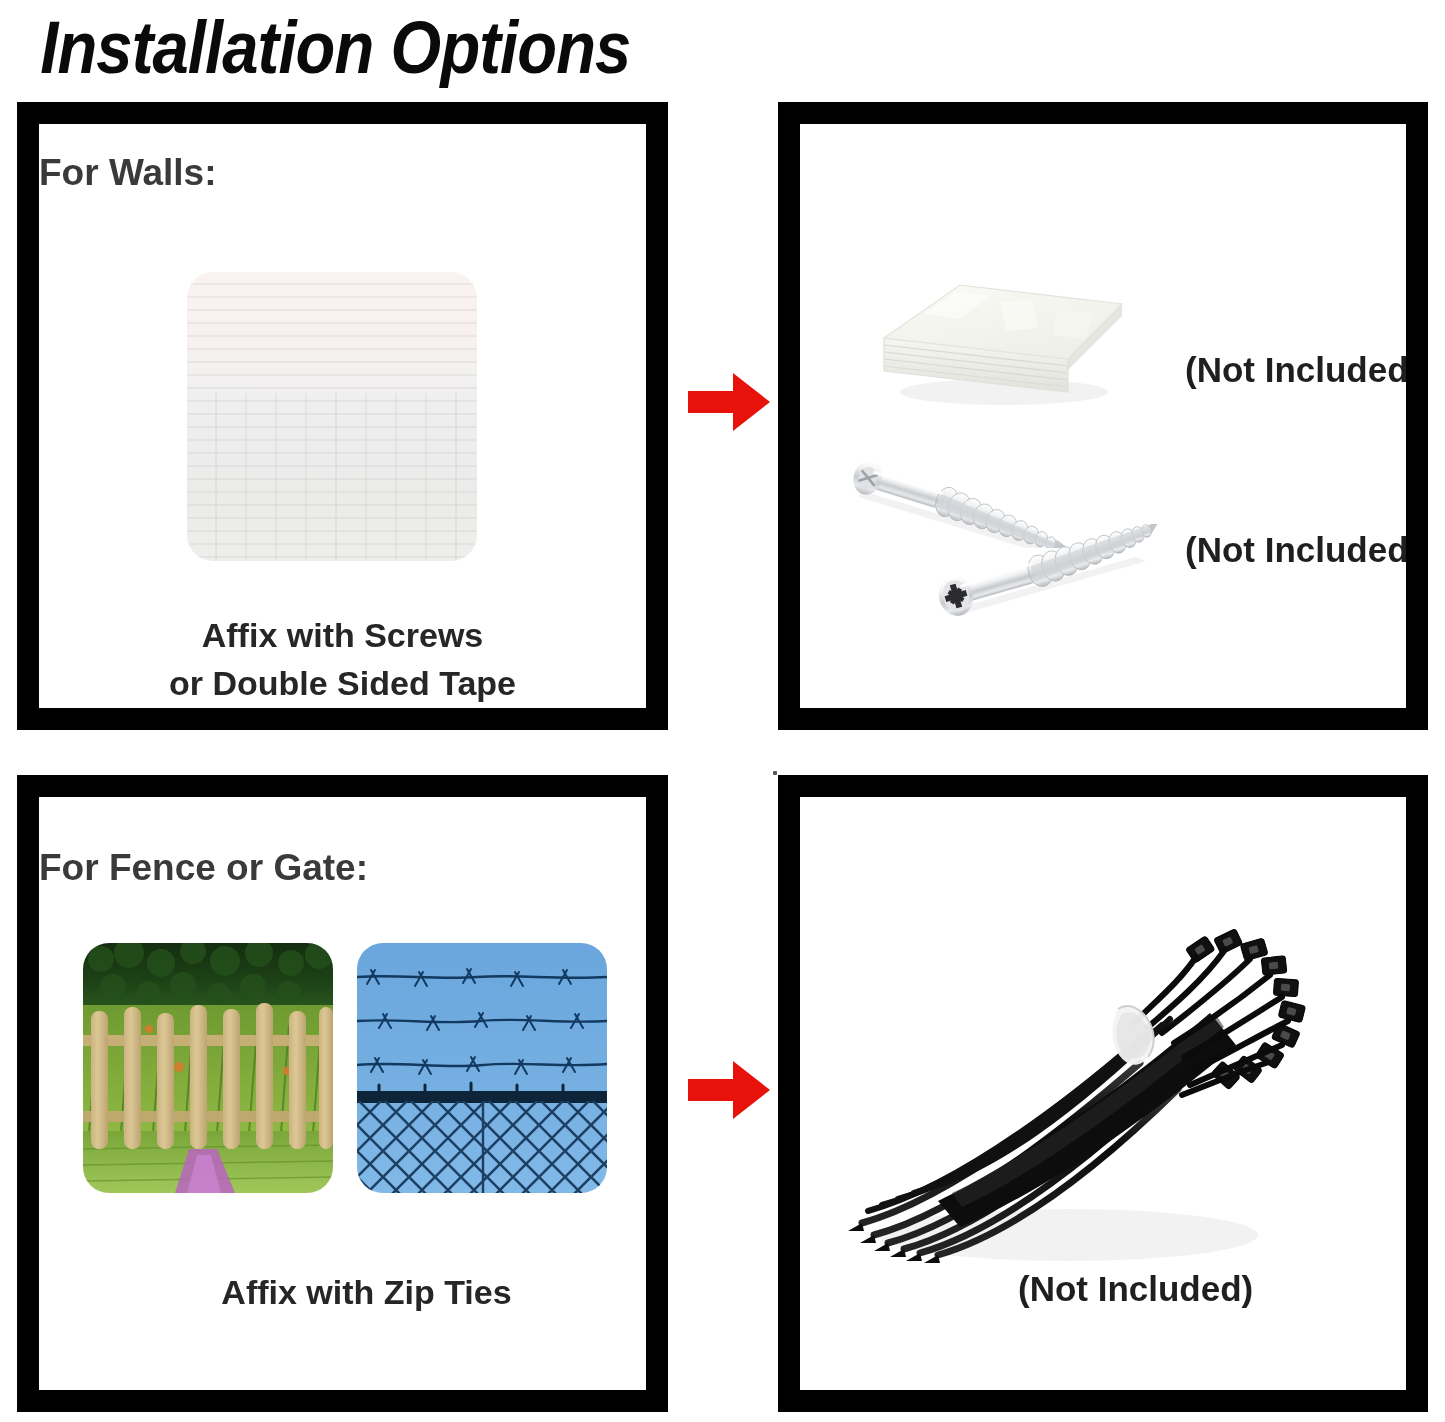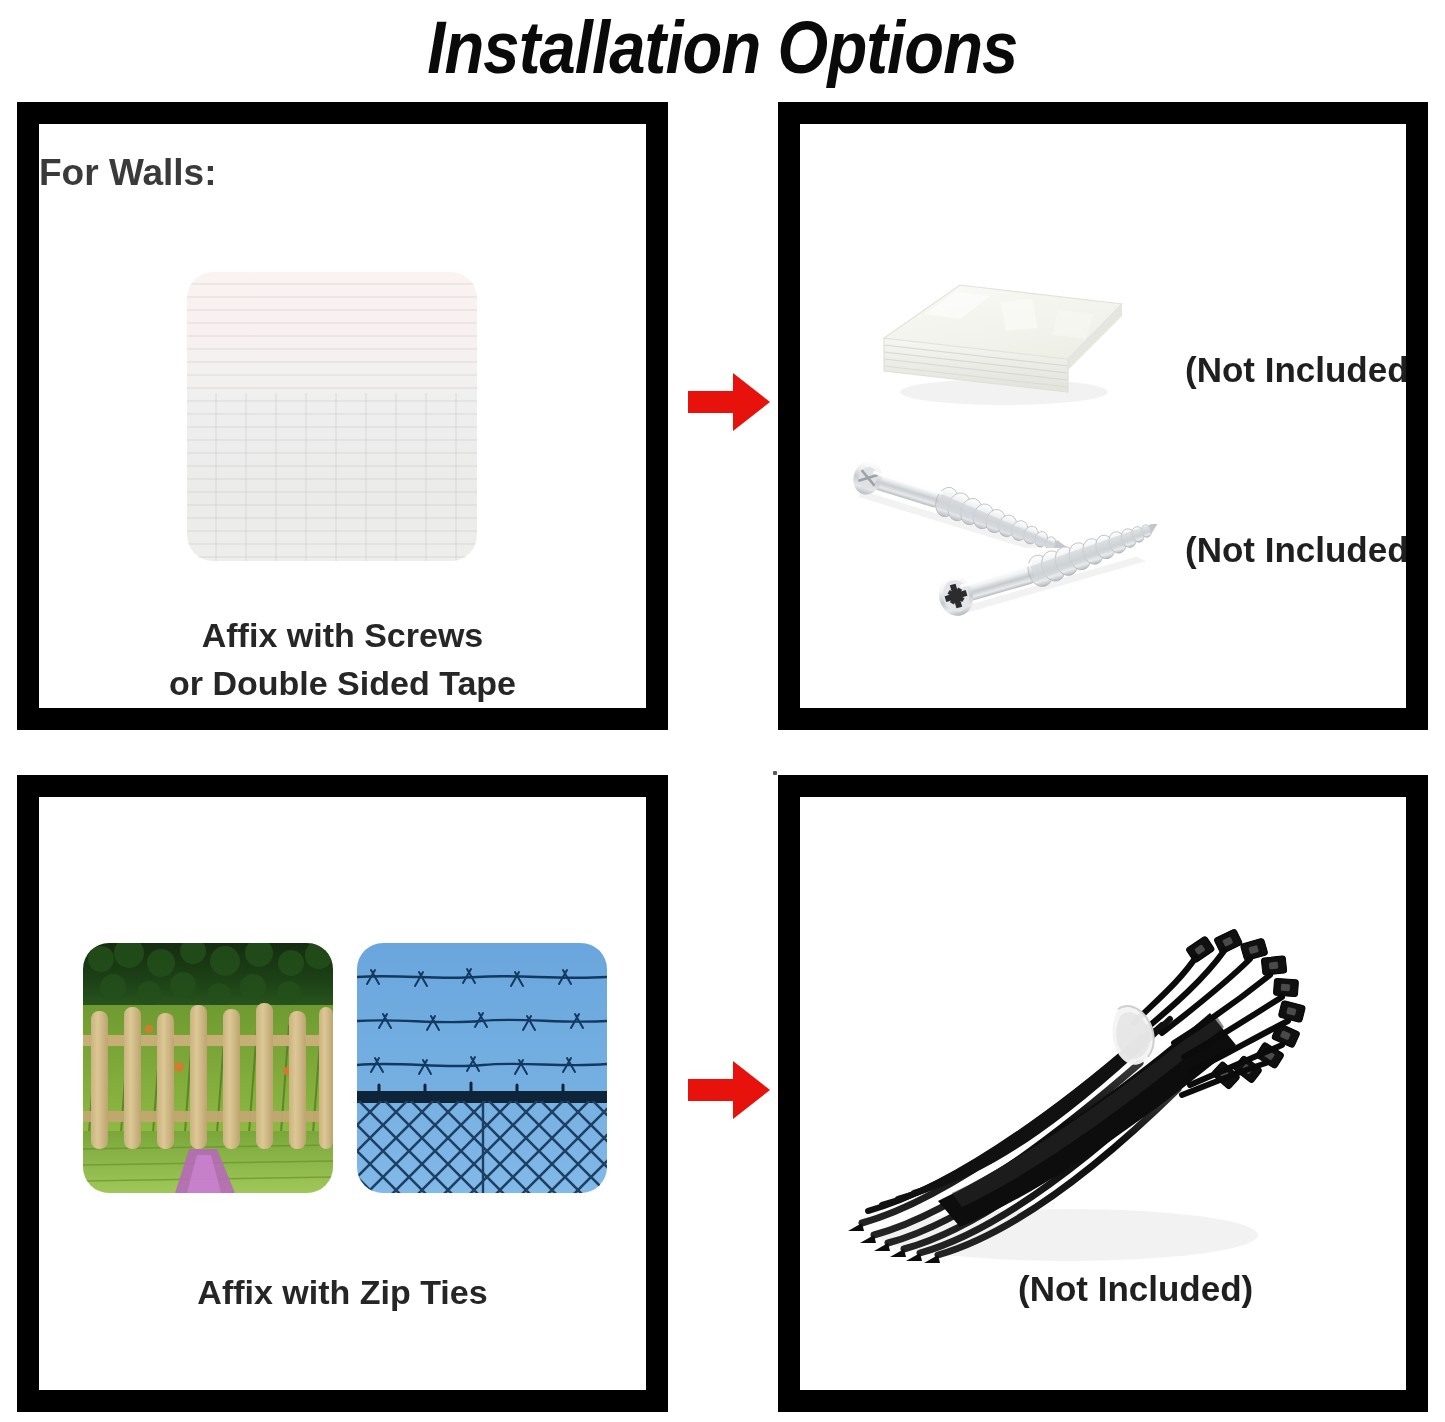--- a/index.html
+++ b/index.html
@@ -17,21 +17,21 @@
 
   
   #title-bar {
     position: absolute;
     left: 0;
     top: 0;
     width: 1445px;
     height: 96px;
     display: flex;
     align-items: center;
-    justify-content: center;
+    justify-content: flex-start;
   }
   #page-title {
     font-family: "Liberation Sans Narrow", "Liberation Sans", sans-serif;
     font-size: 74px;
     font-weight: bold;
     font-style: italic;
     color: #0a0a0a;
     letter-spacing: -1px;
     transform: scaleX(0.88);
     transform-origin: center;
@@ -341,20 +341,21 @@
       </g>
     </svg>
 
     <div class="not-included-label" id="label-screws">(Not Included)</div>
   </div>
 </div>
 
 <div class="panel" id="panel-fence">
   <div class="panel-inner">
 
+    <div class="panel-heading" id="heading-fence">For Fence or Gate:</div>
 
     <div class="fence-photo" id="photo-picket">
       <svg viewBox="0 0 250 250" width="250" height="250">
         <defs>
           <linearGradient id="hedge" x1="0" y1="0" x2="0" y2="1">
             <stop offset="0%" stop-color="#142d10"></stop>
             <stop offset="60%" stop-color="#1e4417"></stop>
             <stop offset="100%" stop-color="#2c5a1f"></stop>
           </linearGradient>
           <linearGradient id="grassBG" x1="0" y1="0" x2="0" y2="1">
@@ -511,21 +512,21 @@
             <path d="M160,142 L160,150"></path>
           <path d="M206,142 L206,150"></path>
         </g>
 
         <rect x="0" y="158" width="250" height="92" fill="url(#chainlink)"></rect>
 
         <path d="M126,158 L126,250" stroke="#1d3f63" stroke-width="2.4" fill="none"></path>
       </svg>
     </div>
 
-    <div class="caption-line" style="top:476px;">Affix with Zip Ties</div>
+    <div class="caption-line" style="top:476px;margin-left:24px;">Affix with Zip Ties</div>
   </div>
 </div>
 
 <svg class="arrow-red" id="arrow-fence" viewBox="0 0 86 64">
   <path d="M2,21 L47,21 L47,3 L84,32 L47,61 L47,43 L2,43 Z" fill="#e8120c"></path>
 </svg>
 
 <div class="panel" id="panel-fence-hw">
   <div class="panel-inner">
 

